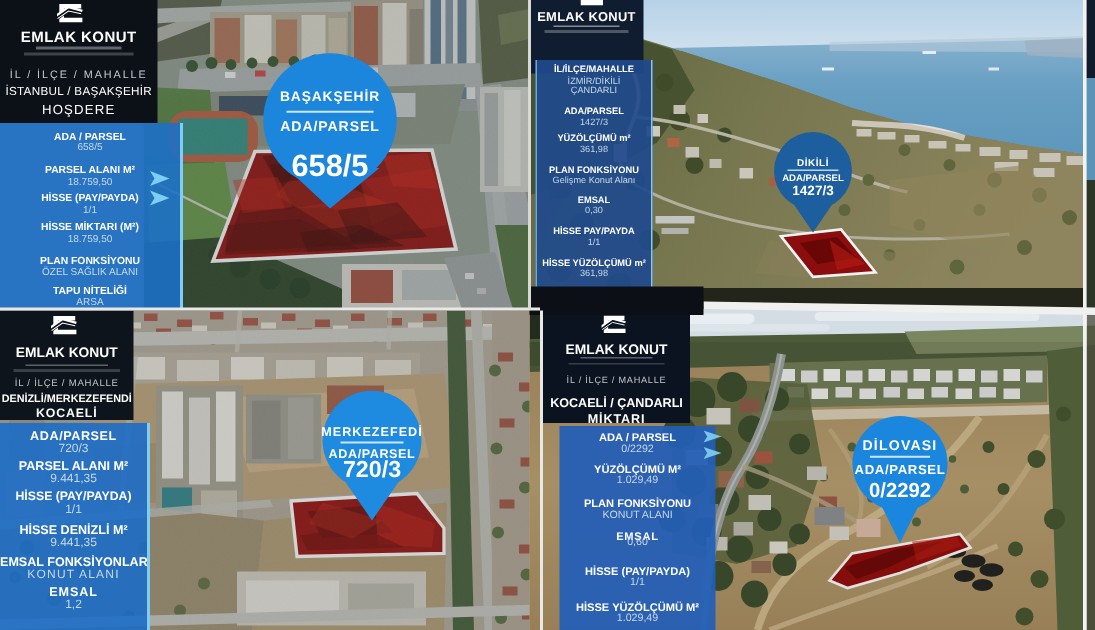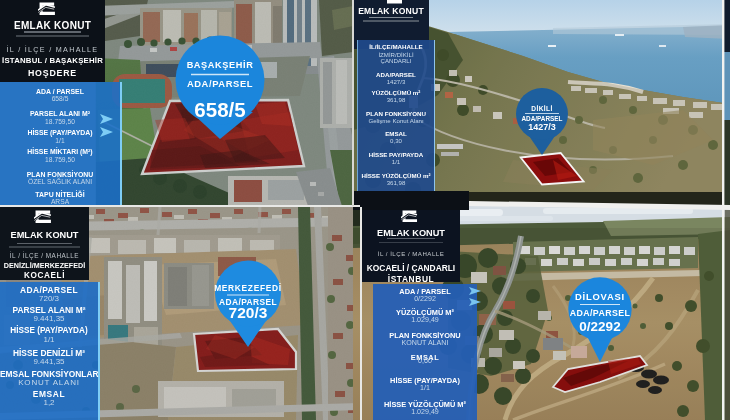--- a/index.html
+++ b/index.html
@@ -149,23 +149,23 @@
 <path d="M0.5,14.8 L10,8.2 L21,10.6" stroke="#fff" stroke-width="0.9" fill="none"></path>
 </svg>
 
 <div class="hdr" style="left:0;top:20px;width:105px;font-size:10px;font-weight:bold;letter-spacing:0.3px">EMLAK KONUT</div>
 
 <div class="abs" style="left:24px;top:31px;width:57px;height:1.6px;background:#9aa0a8;opacity:0.6"></div>
 <div class="abs" style="left:16px;top:35px;width:73px;height:1.6px;background:#7a8088;opacity:0.45"></div>
 
 <div class="hdr" style="left:0;top:45px;width:105px;font-size:7.2px;color:#c3c9ce;letter-spacing:1.3px">İL / İLÇE / MAHALLE</div>
 
-<div class="hdr" style="left:0;top:56px;width:105px;font-size:7.8px;font-weight:bold;letter-spacing:0.2px">İSTANBUL / BAŞAKŞEHİR</div>
-
-<div class="hdr" style="left:0;top:68px;width:105px;font-size:8.8px;font-weight:bold;letter-spacing:0.8px">HOŞDERE</div>
+<div class="hdr" style="left:0;top:56px;width:105px;font-size:7.8px;font-weight:normal;letter-spacing:0.2px">İSTANBUL / BAŞAKŞEHİR</div>
+
+<div class="hdr" style="left:0;top:68px;width:105px;font-size:8.8px;font-weight:normal;letter-spacing:0.8px">HOŞDERE</div>
 </div>
 
 <div class="abs" style="left:0;top:82px;width:122px;height:124px;background:rgba(26,112,202,0.88);border-right:2px solid #7ecdf5">
 
 <div class="row lbl" style="top:6.5px;font-size:6.9px">ADA / PARSEL</div>
 
 <div class="row val" style="top:14px;font-size:6.7px">658/5</div>
 
 <div class="row lbl" style="top:29px;font-size:6.9px">PARSEL ALANI M²</div>
 
@@ -535,21 +535,21 @@
 <path d="M-1,12.5 L10,4.8 L22,8" stroke="#fff" stroke-width="2" fill="none"></path>
 <path d="M0.5,14.8 L10,8.2 L21,10.6" stroke="#fff" stroke-width="0.9" fill="none"></path>
 </svg>
 
 <div class="hdr" style="left:0;top:23px;width:89px;font-size:9.2px;font-weight:bold">EMLAK KONUT</div>
 <div class="abs" style="left:17px;top:35.5px;width:55px;height:1.5px;background:#9aa0a8;opacity:0.55"></div>
 <div class="abs" style="left:9px;top:39px;width:71px;height:1.5px;background:#788088;opacity:0.4"></div>
 
 <div class="hdr" style="left:0;top:44.5px;width:89px;font-size:6.4px;color:#bfc5ca;letter-spacing:0.5px">İL / İLÇE / MAHALLE</div>
 
-<div class="hdr" style="left:0;top:53.5px;width:89px;font-size:7.2px;font-weight:bold">DENİZLİ/MERKEZEFEDİ</div>
+<div class="hdr" style="left:0;top:53.5px;width:89px;font-size:7.2px;font-weight:bold">DENİZLİ/MERKEZEFENDİ</div>
 
 <div class="hdr" style="left:0;top:64px;width:89px;font-size:8.2px;font-weight:bold;letter-spacing:0.6px">KOCAELİ</div>
 </div>
 
 <div class="abs" style="left:0;top:75px;width:100px;height:138px;background:rgba(25,108,200,0.88);border-right:2px solid #7ecdf5">
 
 <div class="row lbl" style="top:3.5px;font-size:8.4px;letter-spacing:0.4px">ADA/PARSEL</div>
 
 <div class="row val" style="top:12.5px;font-size:8px">720/3</div>
 
@@ -743,21 +743,21 @@
 </svg>
 
 <div class="hdr" style="left:0;top:22px;width:98px;font-size:9.2px;font-weight:bold">EMLAK KONUT</div>
 <div class="abs" style="left:25px;top:32px;width:48px;height:1.4px;background:#9aa0a8;opacity:0.55"></div>
 <div class="abs" style="left:17px;top:35.5px;width:64px;height:1.4px;background:#788088;opacity:0.4"></div>
 
 <div class="hdr" style="left:0;top:44px;width:98px;font-size:6.1px;color:#c2c7cc;letter-spacing:0.5px">İL / İLÇE / MAHALLE</div>
 
 <div class="hdr" style="left:0;top:57px;width:98px;font-size:8.4px;font-weight:bold">KOCAELİ / ÇANDARLI</div>
 
-<div class="hdr" style="left:0;top:68px;width:98px;font-size:8.4px;font-weight:bold;letter-spacing:0.6px">İSTANBUL</div>
+<div class="hdr" style="left:0;top:68px;width:98px;font-size:8.4px;font-weight:bold;letter-spacing:0.6px">MİKTARI</div>
 </div>
 
 <div class="abs" style="left:20px;top:78px;width:104px;height:136px;background:rgba(36,95,182,0.94)">
 
 <div class="row lbl" style="top:4px;font-size:7.4px">ADA / PARSEL</div>
 
 <div class="row val" style="top:12px;font-size:7.1px">0/2292</div>
 
 <div class="row lbl" style="top:25px;font-size:7.4px">YÜZÖLÇÜMÜ M²</div>
 

